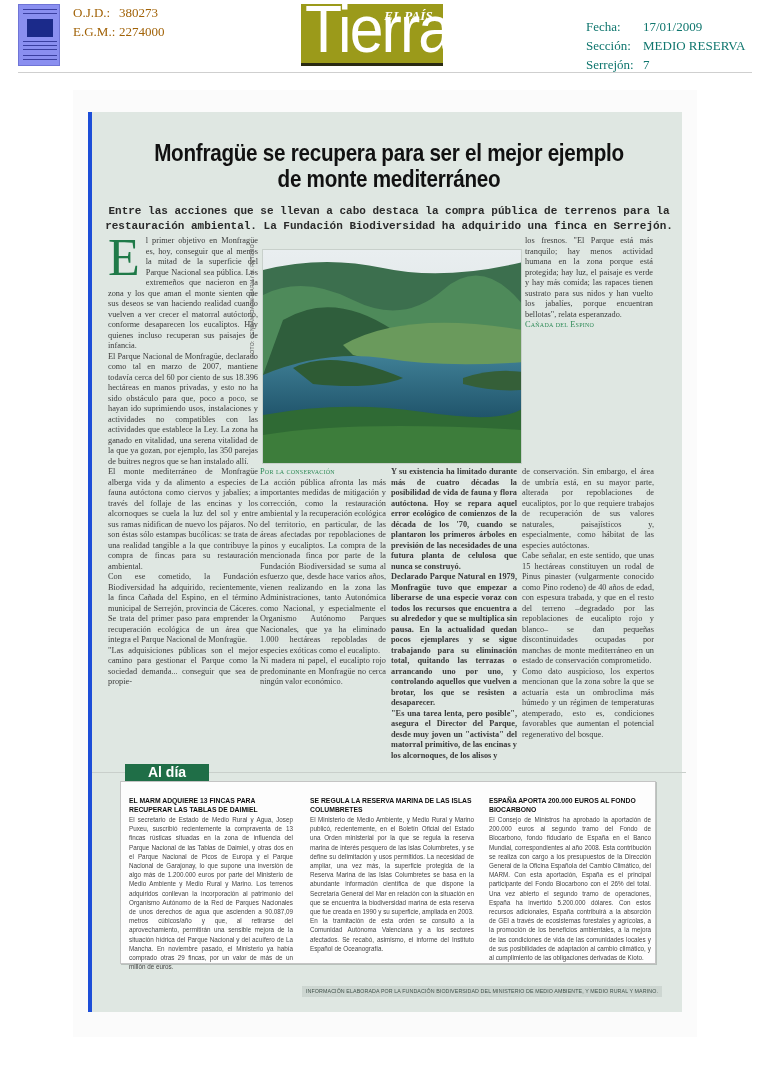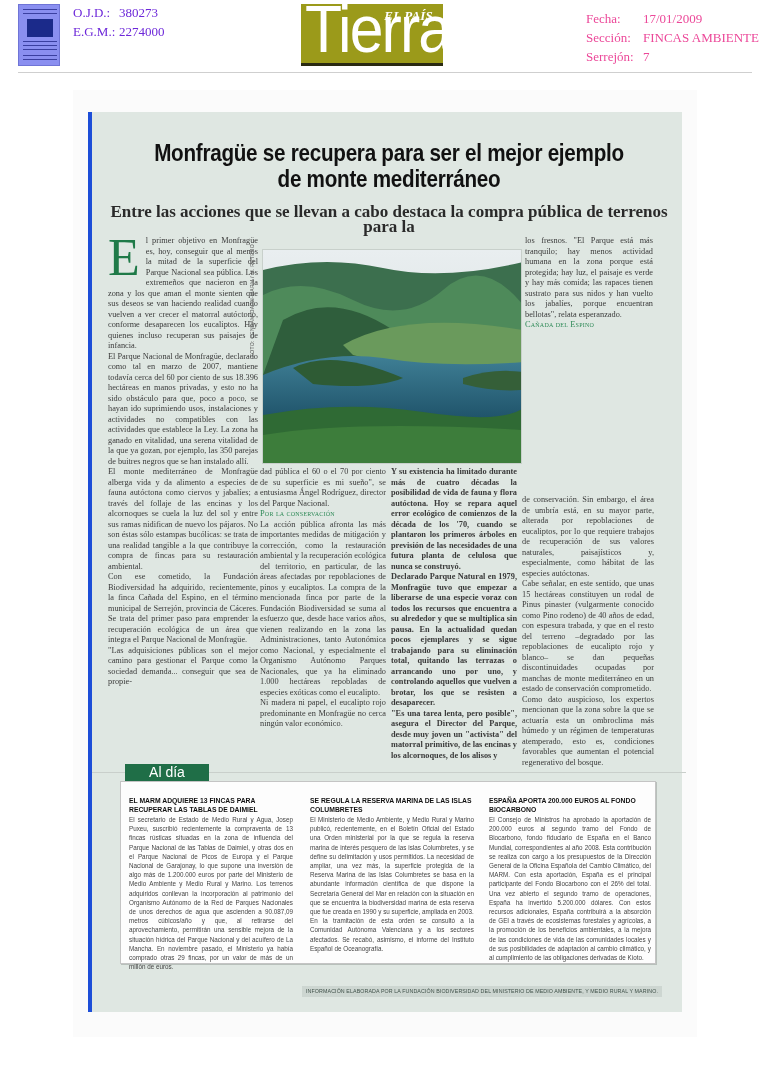--- a/index.html
+++ b/index.html
@@ -4,59 +4,59 @@
 <style>
   * { box-sizing: border-box; margin: 0; padding: 0; }
   html, body { width: 769px; height: 1088px; background: #ffffff; overflow: hidden; }
   body { position: relative; font-family: "Liberation Serif", serif; color: #222; }
 
   
   .hdr { position: absolute; left: 0; top: 0; width: 769px; height: 70px; }
   .thumb { position: absolute; left: 18px; top: 4px; width: 42px; height: 62px; background: #8a8ff0; border: 1px solid #6f74d6; }
   .thumb .t-block { position: absolute; left: 8px; top: 14px; width: 26px; height: 18px; background: #1b2a8a; }
   .thumb .t-line { position: absolute; left: 4px; height: 1px; background: #3a3fa0; width: 34px; }
-  .meta-left { position: absolute; left: 73px; top: 3px; font-size: 13px; line-height: 19px; color: #6d28d9; }
+  .meta-left { position: absolute; left: 73px; top: 3px; font-size: 13px; line-height: 19px; color: #a16207; }
   .meta-left .row span.k { display: inline-block; width: 46px; }
   .logo { position: absolute; left: 301px; top: 4px; width: 142px; height: 62px; background: #9b9a1a; overflow: hidden; border-bottom: 3px solid #2a2a12; }
   .logo .elpais { position: absolute; right: 10px; top: 4px; font-family: "Liberation Serif", serif; font-weight: bold; font-size: 13px; color: #fff; letter-spacing: 0.2px; font-style: italic; }
   .logo .tierra { position: absolute; left: 4px; top: -8px; font-family: "Liberation Sans", sans-serif; font-size: 66px; color: #fff; letter-spacing: -2px; transform: scaleX(0.92); transform-origin: left top; line-height: 1; }
-  .meta-right { position: absolute; left: 586px; top: 9px; font-size: 13px; line-height: 19px; color: #ec4899; }
+  .meta-right { position: absolute; left: 586px; top: 17px; font-size: 13px; line-height: 19px; color: #0f766e; }
   .meta-right .row span.k { display: inline-block; width: 57px; }
   .hdr-rule { position: absolute; left: 18px; top: 72px; width: 734px; height: 1px; background: #cfcfcf; }
 
   
   .sheet { position: absolute; left: 73px; top: 90px; width: 624px; height: 947px; background: #fbfbfb; }
   .page { position: absolute; left: 88px; top: 112px; width: 594px; height: 900px; background: #dfe7e2; border-left: 4px solid #1d4ed8; }
 
   .headline { position: absolute; left: 0; top: 28px; width: 594px; text-align: center;
     font-family: "Liberation Sans", sans-serif; font-weight: bold; font-size: 24px; line-height: 26px; color: #111;
     transform: scaleX(0.86); transform-origin: center top; letter-spacing: -0.3px; }
   .deck { position: absolute; left: 0; top: 92px; width: 594px; text-align: center;
-    font-family: Liberation Serif, serif; font-weight: bold; font-size: 17px; line-height: 15px; color: #2a2a2a; }
+    font-family: Liberation Mono, monospace; font-weight: bold; font-size: 11px; line-height: 15px; color: #2a2a2a; }
 
   .col { position: absolute; font-size: 8.3px; line-height: 10.5px; color: #3a3a3a; text-align: justify; hyphens: auto; }
   .col p { margin: 0; }
   .drop { float: left; font-family: "Liberation Serif", serif; font-size: 52px; line-height: 40px; color: #1f7a48; margin: 2px 6px 0 0; height: 42px; }
   .subhead { font-variant: small-caps; color: #2f8a58; font-size: 8.4px; letter-spacing: 0.2px; margin-top: 9px; }
   .col1 { left: 16px; top: 124px; width: 150px; }
   .col2 { left: 168px; top: 355px; width: 126px; }
   .col3 { left: 299px; top: 355px; width: 126px; font-weight: bold; }
   .col4a { left: 433px; top: 124px; width: 128px; }
-  .col4b { left: 430px; top: 355px; width: 132px; margin-top: 28px; }
+  .col4b { left: 430px; top: 355px; width: 132px; }
 
   .photo { position: absolute; left: 170px; top: 137px; width: 260px; height: 215px; overflow: hidden; border: 1px solid #c8d0cb; }
   .photo svg { display: block; }
   .credit { position: absolute; left: 157px; top: 245px; font-family: "Liberation Sans", sans-serif; font-size: 5px; color: #555;
     transform: rotate(-90deg); transform-origin: left top; white-space: nowrap; letter-spacing: 0.3px; }
 
   .rule-gray { position: absolute; left: 0; top: 660px; width: 594px; height: 1px; background: #c9cfcb; }
 
   
   .tab { position: absolute; left: 33px; top: 652px; width: 84px; height: 17px; background: #1f6e47;
-    color: #fff; font-family: "Liberation Sans", sans-serif; font-weight: normal; font-size: 14px; line-height: 17px; text-align: center; }
+    color: #fff; font-family: "Liberation Sans", sans-serif; font-weight: bold; font-size: 14px; line-height: 17px; text-align: center; }
   .box { position: absolute; left: 28px; top: 669px; width: 536px; height: 183px; background: #fdfdfd; border: 1px solid #c4c4c4; box-shadow: 1px 1px 0 #b8c0bb; }
   .news { position: absolute; top: 14px; font-family: "Liberation Sans", sans-serif; color: #444; font-size: 6.3px; line-height: 9.2px; text-align: justify; }
   .news h3 { font-size: 6.8px; line-height: 9px; font-weight: bold; color: #111; margin-bottom: 1px; text-align: left; }
   .n1 { left: 8px; width: 164px; }
   .n2 { left: 189px; width: 164px; }
   .n3 { left: 368px; width: 162px; }
 
   .footer-strip { position: absolute; left: 210px; top: 874px; width: 360px; height: 11px; background: #cdd6d1;
     font-family: "Liberation Sans", sans-serif; font-size: 5.3px; line-height: 11px; color: #3f5048; text-align: center; letter-spacing: 0.1px; }
 </style>
@@ -77,35 +77,36 @@
   <div class="meta-left">
     <div class="row"><span class="k">O.J.D.:</span><span>380273</span></div>
     <div class="row"><span class="k">E.G.M.:</span><span>2274000</span></div>
   </div>
   <div class="logo">
     <span class="tierra">Tierra</span>
     <span class="elpais">EL PAÍS</span>
   </div>
   <div class="meta-right">
     <div class="row"><span class="k">Fecha:</span><span>17/01/2009</span></div>
-    <div class="row"><span class="k">Sección:</span><span>FINCAS AMBIENTE</span></div>
+    <div class="row"><span class="k">Sección:</span><span>MEDIO RESERVA</span></div>
     <div class="row"><span class="k">Serrejón:</span><span>7</span></div>
   </div>
   <div class="hdr-rule"></div>
 </div>
 
 <div class="sheet"></div>
 
 <div class="page">
   <h1 class="headline">
     <span>Monfragüe se recupera para ser el mejor ejemplo</span><br>
     <span>de monte mediterráneo</span>
   </h1>
   <div class="deck">
     <span>Entre las acciones que se llevan a cabo destaca la compra pública de terrenos para la</span><br>
+    <span>restauración ambiental. La Fundación Biodiversidad ha adquirido una finca en Serrejón.</span>
   </div>
 
   <div class="col col1">
     <span class="drop">E</span>
     <p>l primer objetivo en Monfragüe es, hoy, conseguir que al menos la mitad de la superficie del Parque Nacional sea pública. Los extremeños que nacieron en la zona y los que aman el monte sienten que sus deseos se van haciendo realidad cuando vuelven a ver crecer el matorral autóctono, conforme desaparecen los eucaliptos. Hay quienes incluso recuperan sus paisajes de infancia.</p>
     <p>El Parque Nacional de Monfragüe, declarado como tal en marzo de 2007, mantiene todavía cerca del 60 por ciento de sus 18.396 hectáreas en manos privadas, y esto no ha sido obstáculo para que, poco a poco, se hayan ido suprimiendo usos, instalaciones y actividades no compatibles con las actividades que establece la Ley. La zona ha ganado en vitalidad, una serena vitalidad de la que ya gozan, por ejemplo, las 350 parejas de buitres negros que se han instalado allí.</p>
     <p>El monte mediterráneo de Monfragüe alberga vida y da alimento a especies de fauna autóctona como ciervos y jabalíes; a través del follaje de las encinas y los alcornoques se cuela la luz del sol y entre sus ramas nidifican de nuevo los pájaros. No son éstas sólo estampas bucólicas: se trata de una realidad tangible a la que contribuye la compra de fincas para su restauración ambiental.</p>
     <p>Con ese cometido, la Fundación Biodiversidad ha adquirido, recientemente, la finca Cañada del Espino, en el término municipal de Serrejón, provincia de Cáceres. Se trata del primer paso para emprender la recuperación ecológica de un área que integra el Parque Nacional de Monfragüe.</p>
     <p>"Las adquisiciones públicas son el mejor camino para gestionar el Parque como la sociedad demanda... conseguir que sea de propie-</p>
   </div>
@@ -135,21 +136,20 @@
     </svg>
   </div>
   <div class="credit">FOTO: CENEAM-OAPN-MARM / M. RETERO</div>
 
   <div class="col col4a">
     <p>los fresnos. "El Parque está más tranquilo; hay menos actividad humana en la zona porque está protegida; hay luz, el paisaje es verde y hay más comida; las rapaces tienen sustrato para sus nidos y han vuelto los jabalíes, porque encuentran bellotas", relata esperanzado.</p>
     <p class="subhead">Cañada del Espino</p>
   </div>
 
   <div class="col col2">
-    <p>dad pública el 60 o el 70 por ciento de su superficie es mi sueño", se entusiasma Ángel Rodríguez, director del Parque Nacional.</p>
     <p class="subhead">Por la conservación</p>
     <p>La acción pública afronta las más importantes medidas de mitigación y corrección, como la restauración ambiental y la recuperación ecológica del territorio, en particular, de las áreas afectadas por repoblaciones de pinos y eucaliptos. La compra de la mencionada finca por parte de la Fundación Biodiversidad se suma al esfuerzo que, desde hace varios años, vienen realizando en la zona las Administraciones, tanto Autonómica como Nacional, y especialmente el Organismo Autónomo Parques Nacionales, que ya ha eliminado 1.000 hectáreas repobladas de especies exóticas como el eucalipto.</p>
     <p>Ni madera ni papel, el eucalipto rojo predominante en Monfragüe no cerca ningún valor económico.</p>
   </div>
 
   <div class="col col3">
     <p>Y su existencia ha limitado durante más de cuatro décadas la posibilidad de vida de fauna y flora autóctona. Hoy se repara aquel error ecológico de comienzos de la década de los '70, cuando se plantaron los primeros árboles en previsión de las necesidades de una futura planta de celulosa que nunca se construyó.</p>
     <p>Declarado Parque Natural en 1979, Monfragüe tuvo que empezar a liberarse de una especie voraz con todos los recursos que encuentra a su alrededor y que se multiplica sin pausa. En la actualidad quedan pocos ejemplares y se sigue trabajando para su eliminación total, quitando las terrazas o arrancando uno por uno, y controlando aquellos que vuelven a brotar, los que se resisten a desaparecer.</p>
     <p>"Es una tarea lenta, pero posible", asegura el Director del Parque, desde muy joven un "activista" del matorral primitivo, de las encinas y los alcornoques, de los alisos y</p>
   </div>

